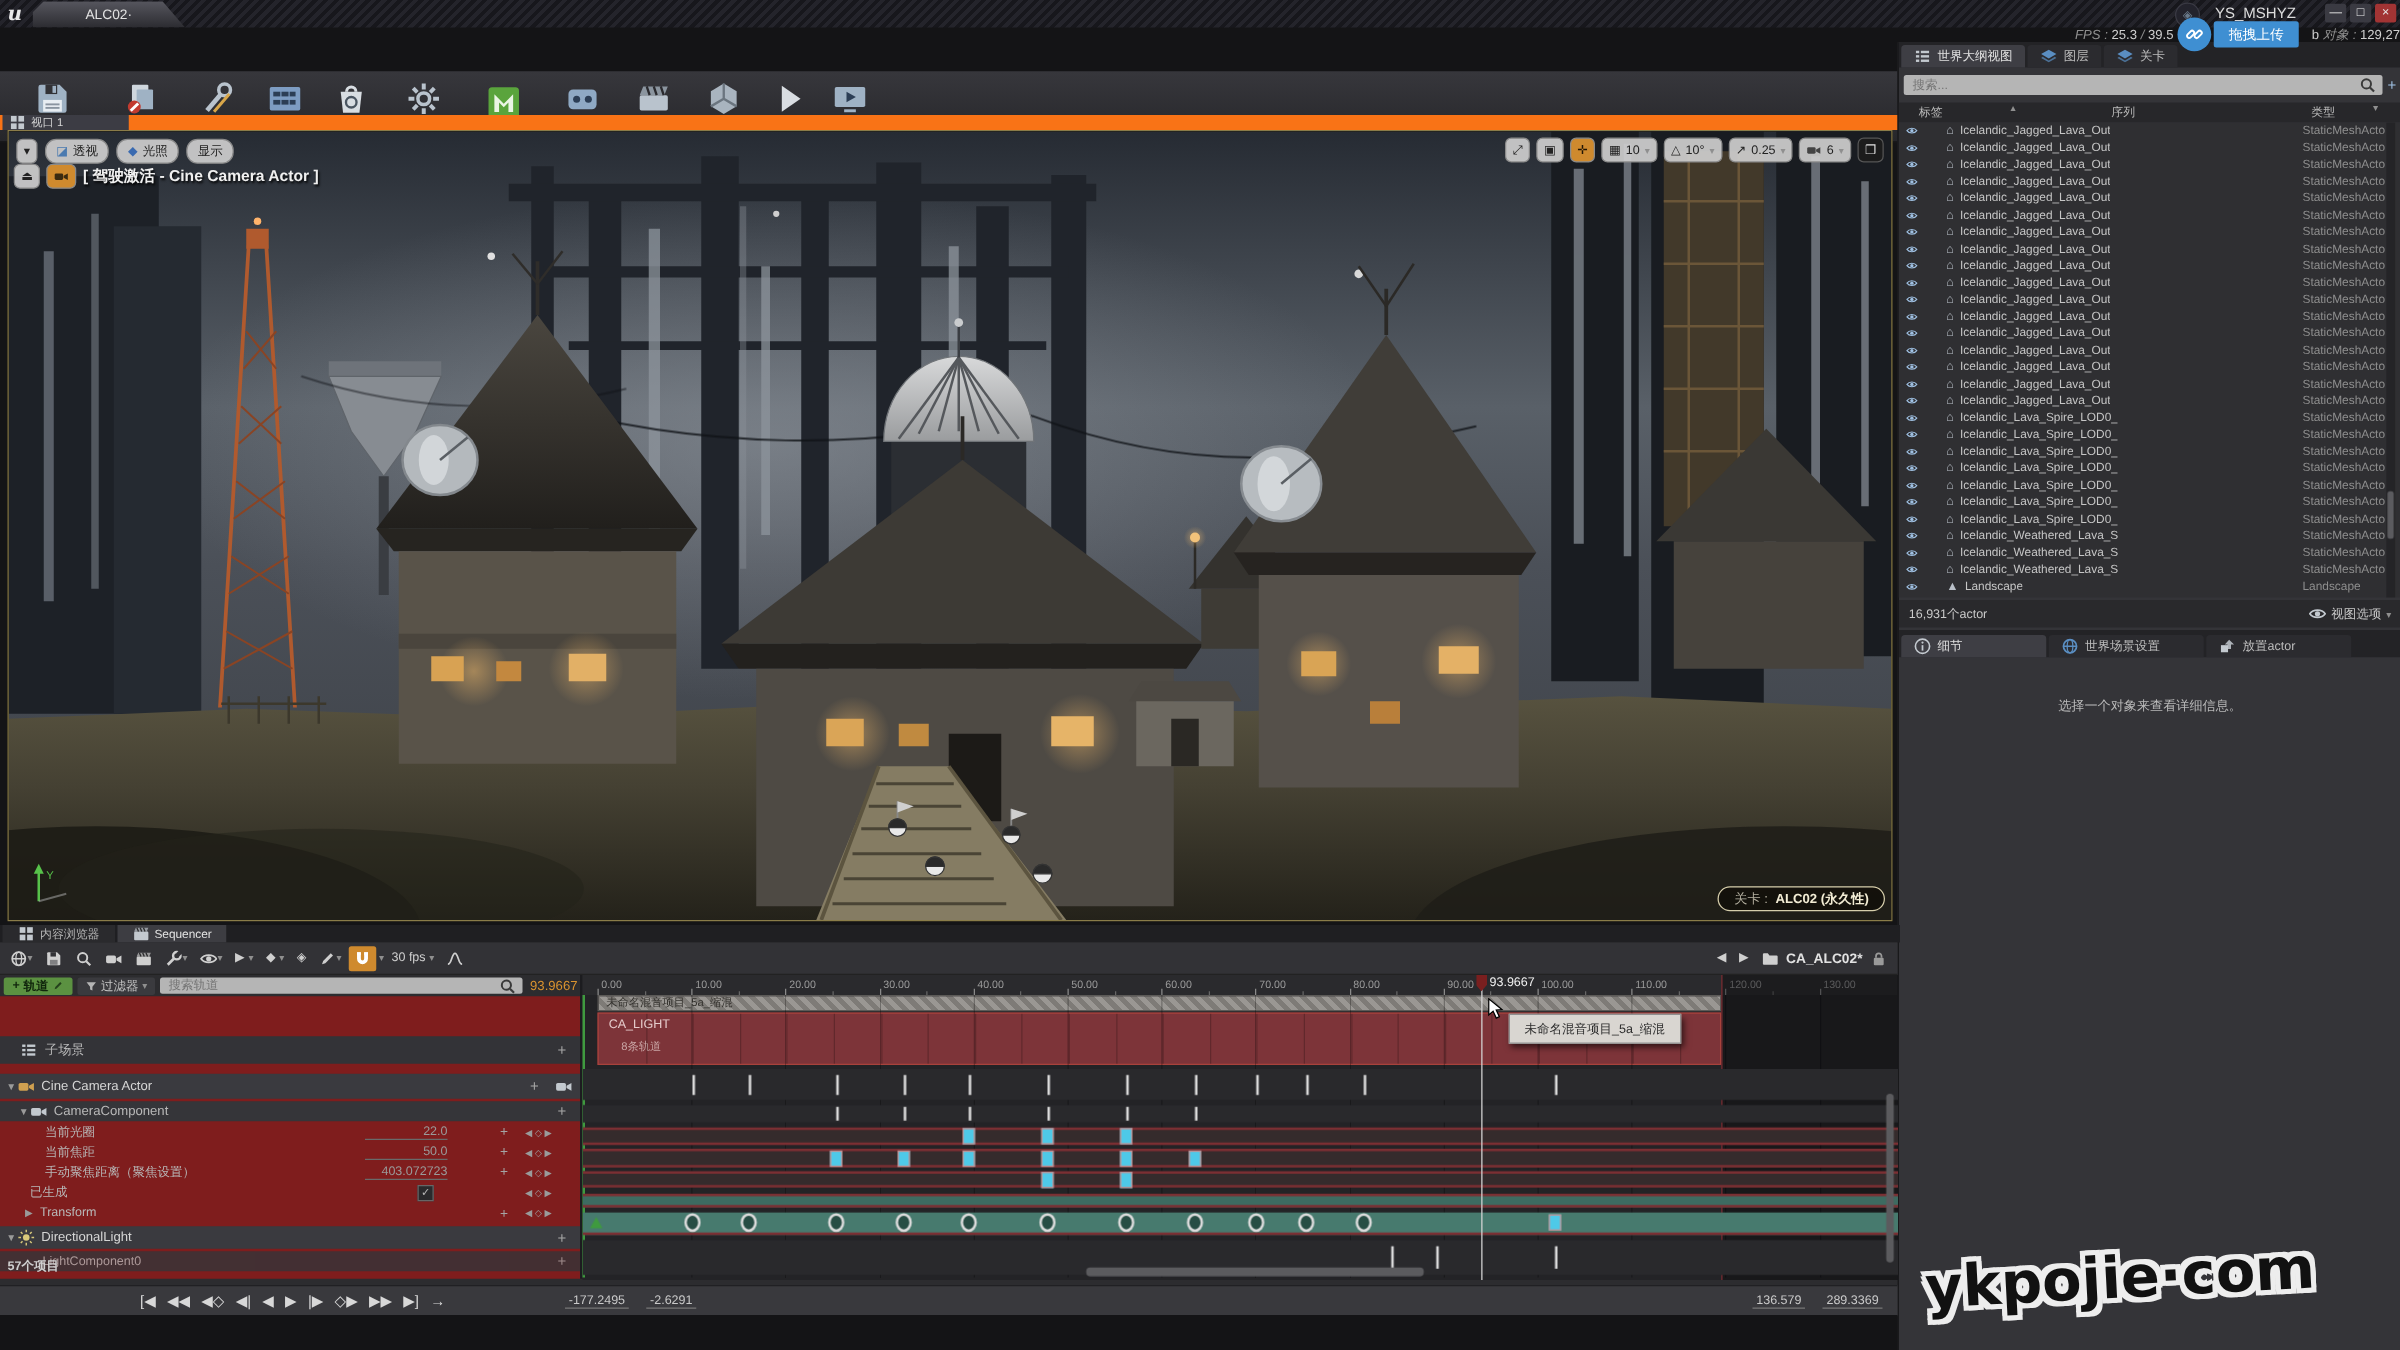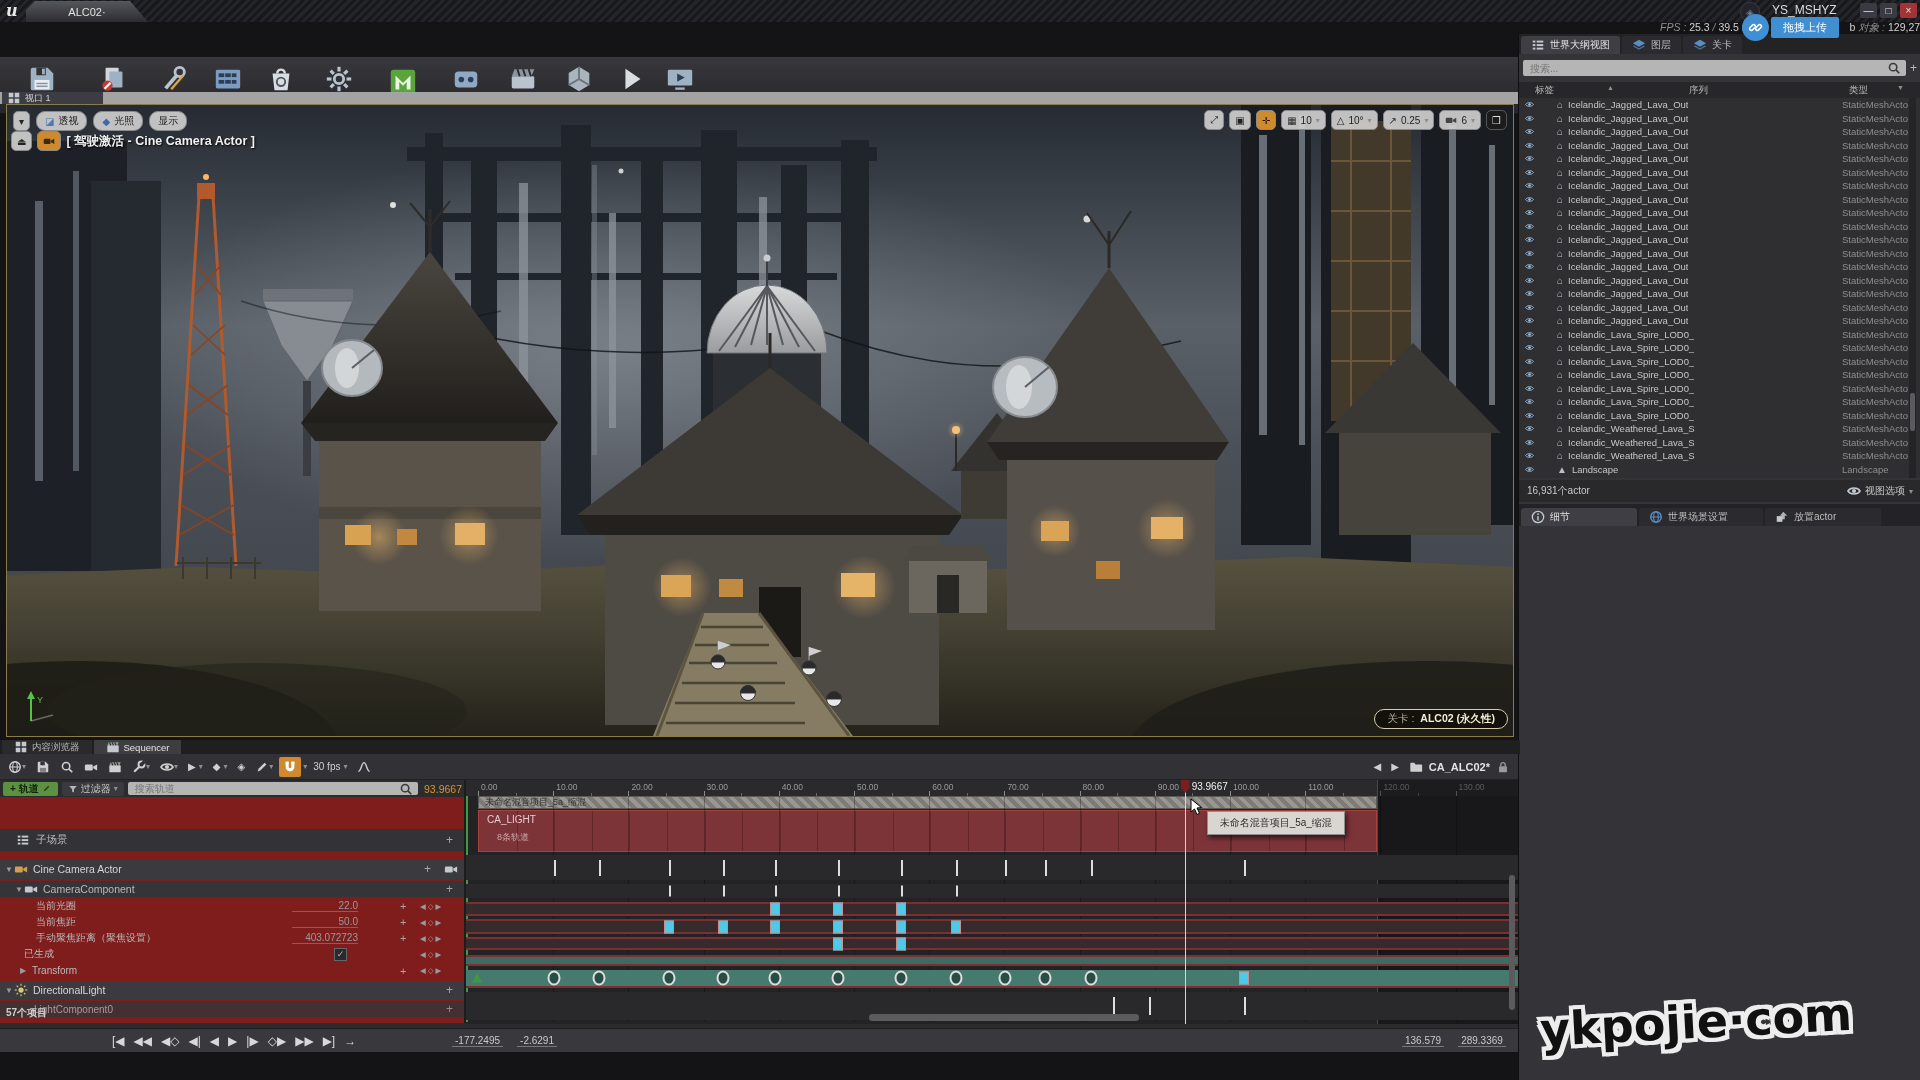--- a/index.html
+++ b/index.html
@@ -37,21 +37,21 @@
     display:flex;align-items:flex-end;border-bottom:1px solid #18181b;margin-top:21px;}
   #toolbar .accent{width:3px;background:var(--accent-orange,#c8872c);}
   .tb-btn{display:flex;flex-direction:column;align-items:center;justify-content:center;
     padding:2px 9px 3px;gap:1px;}
   .tb-btn .ic{height:32px;display:flex;align-items:center;}
   .tb-btn .ic svg{width:30px;height:30px;}
   .tb-btn .lab{font-size:10px;color:#c9c9c9;white-space:nowrap;display:flex;align-items:center;gap:3px;}
   .tb-sep{width:1px;background:#1b1b1e;margin:6px 2px;}
   .dd{color:#8f8f8f;font-size:8px;}
   
-  #vp-tabbar{left:0;top:92px;width:1518px;height:12px;background:#a3a3a3;padding-left:40px;}
+  #vp-tabbar{left:0;top:92px;width:1518px;height:12px;background:#f97316;padding-left:40px;}
   #vp-tab{left:2px;top:0;width:96px;height:12px;background:#3c3c44;display:flex;align-items:center;
     gap:4px;padding-left:5px;font-size:9px;color:#d5d5d5;}
   #viewport{left:6px;top:104px;width:1506px;height:631px;border:1px solid #8a7c49;background:#000;overflow:hidden;}
   .vbtn{display:inline-flex;align-items:center;gap:4px;background:rgba(206,206,206,.92);
     border:1px solid #8a8a8a;border-radius:9px;color:#222;font-size:10px;padding:1px 8px;height:16px;}
   .vbtn.sm{padding:1px 5px;border-radius:5px;}
   .vbtn.active{background:var(--accent-orange,#e0973a);color:#201505;}
   #vp-tl-row1{left:6px;top:6px;display:flex;gap:6px;}
   #vp-tl-row2{left:4px;top:26px;display:flex;gap:5px;align-items:center;}
   #pilot-text{font-size:12.5px;font-weight:bold;color:#f0f0f0;text-shadow:1px 1px 2px #000;}
@@ -1119,20 +1119,23 @@
       </div>
       <div class="rtab" style="width:96px">
         <span class="icn">
             <svg width="11" height="11">
               <use href="#sym-place"></use>
             </svg>
           </span>
         <span>放置actor</span>
       </div>
     </div>
+    <div id="details-area" class="abs">
+      <div id="details-msg">选择一个对象来查看详细信息。</div>
+    </div>
   </div>
 
   <div id="sequencer" class="abs">
     <div id="seq-tabs" class="abs">
       <div class="seq-tab">
         <span class="icn">
             <svg width="10" height="10">
               <use href="#sym-grid4"></use>
             </svg>
           </span>

